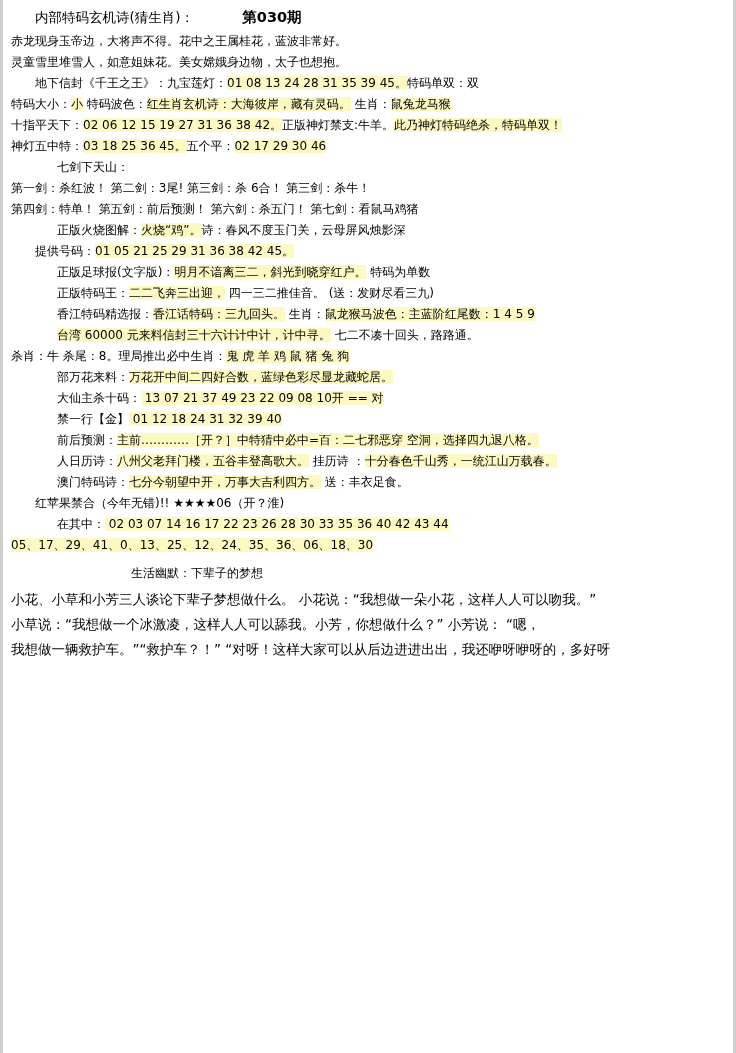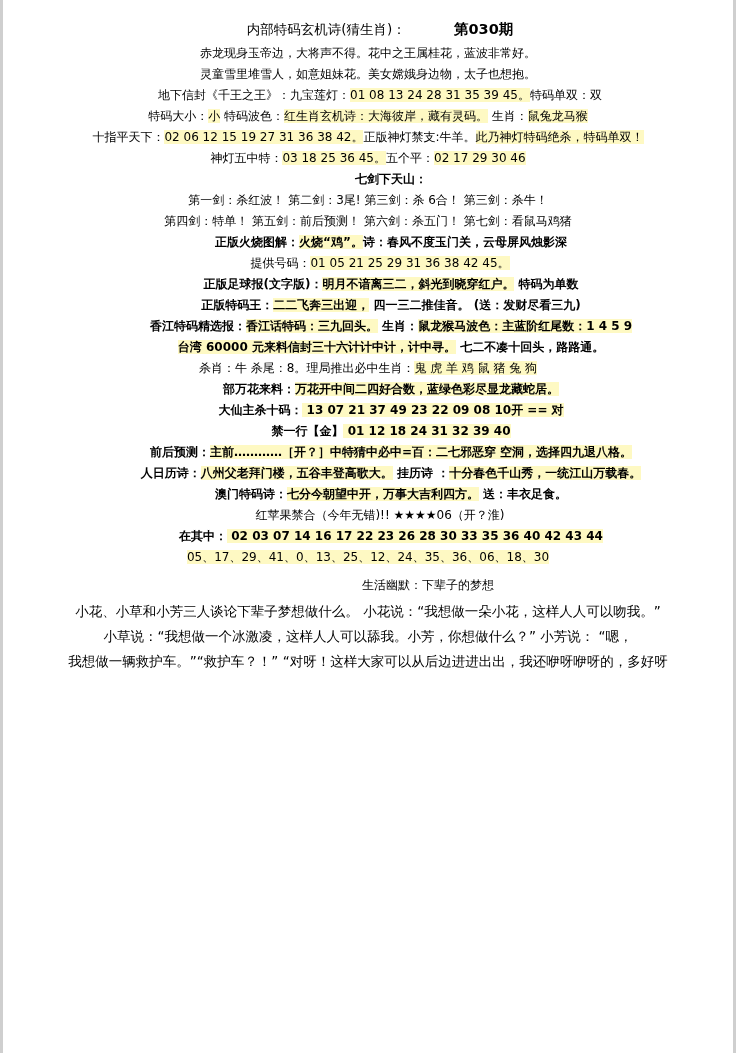--- a/index.html
+++ b/index.html
@@ -17,34 +17,33 @@
   .page {
     position: relative;
     width: 736px;
     height: 1053px;
     box-sizing: border-box;
     border-left: 3px solid #cfcfcf;
     border-right: 3px solid #cfcfcf;
     background: #ffffff;
   }
   .sheet {
-    padding: 18px 8px 0 8px;
-    text-align: center;
+    padding: 6px 8px 0 8px;
   }
   .line {
     font-size: 12px;
     line-height: 21px;
     white-space: nowrap;
     letter-spacing: 0px;
   }
   .hl {
     background: #fef9c3;
   }
   .ind1 { padding-left: 24px; }
-  .ind2 { padding-left: 46px; font-weight: bold; }
+  .ind2 { padding-left: 46px; }
   .ind5 { padding-left: 120px; }
   .title-row {
     font-size: 13.5px;
     line-height: 22px;
     padding-left: 24px;
     white-space: nowrap;
   }
   .title-main {
     font-weight: bold;
     font-size: 14.5px;

